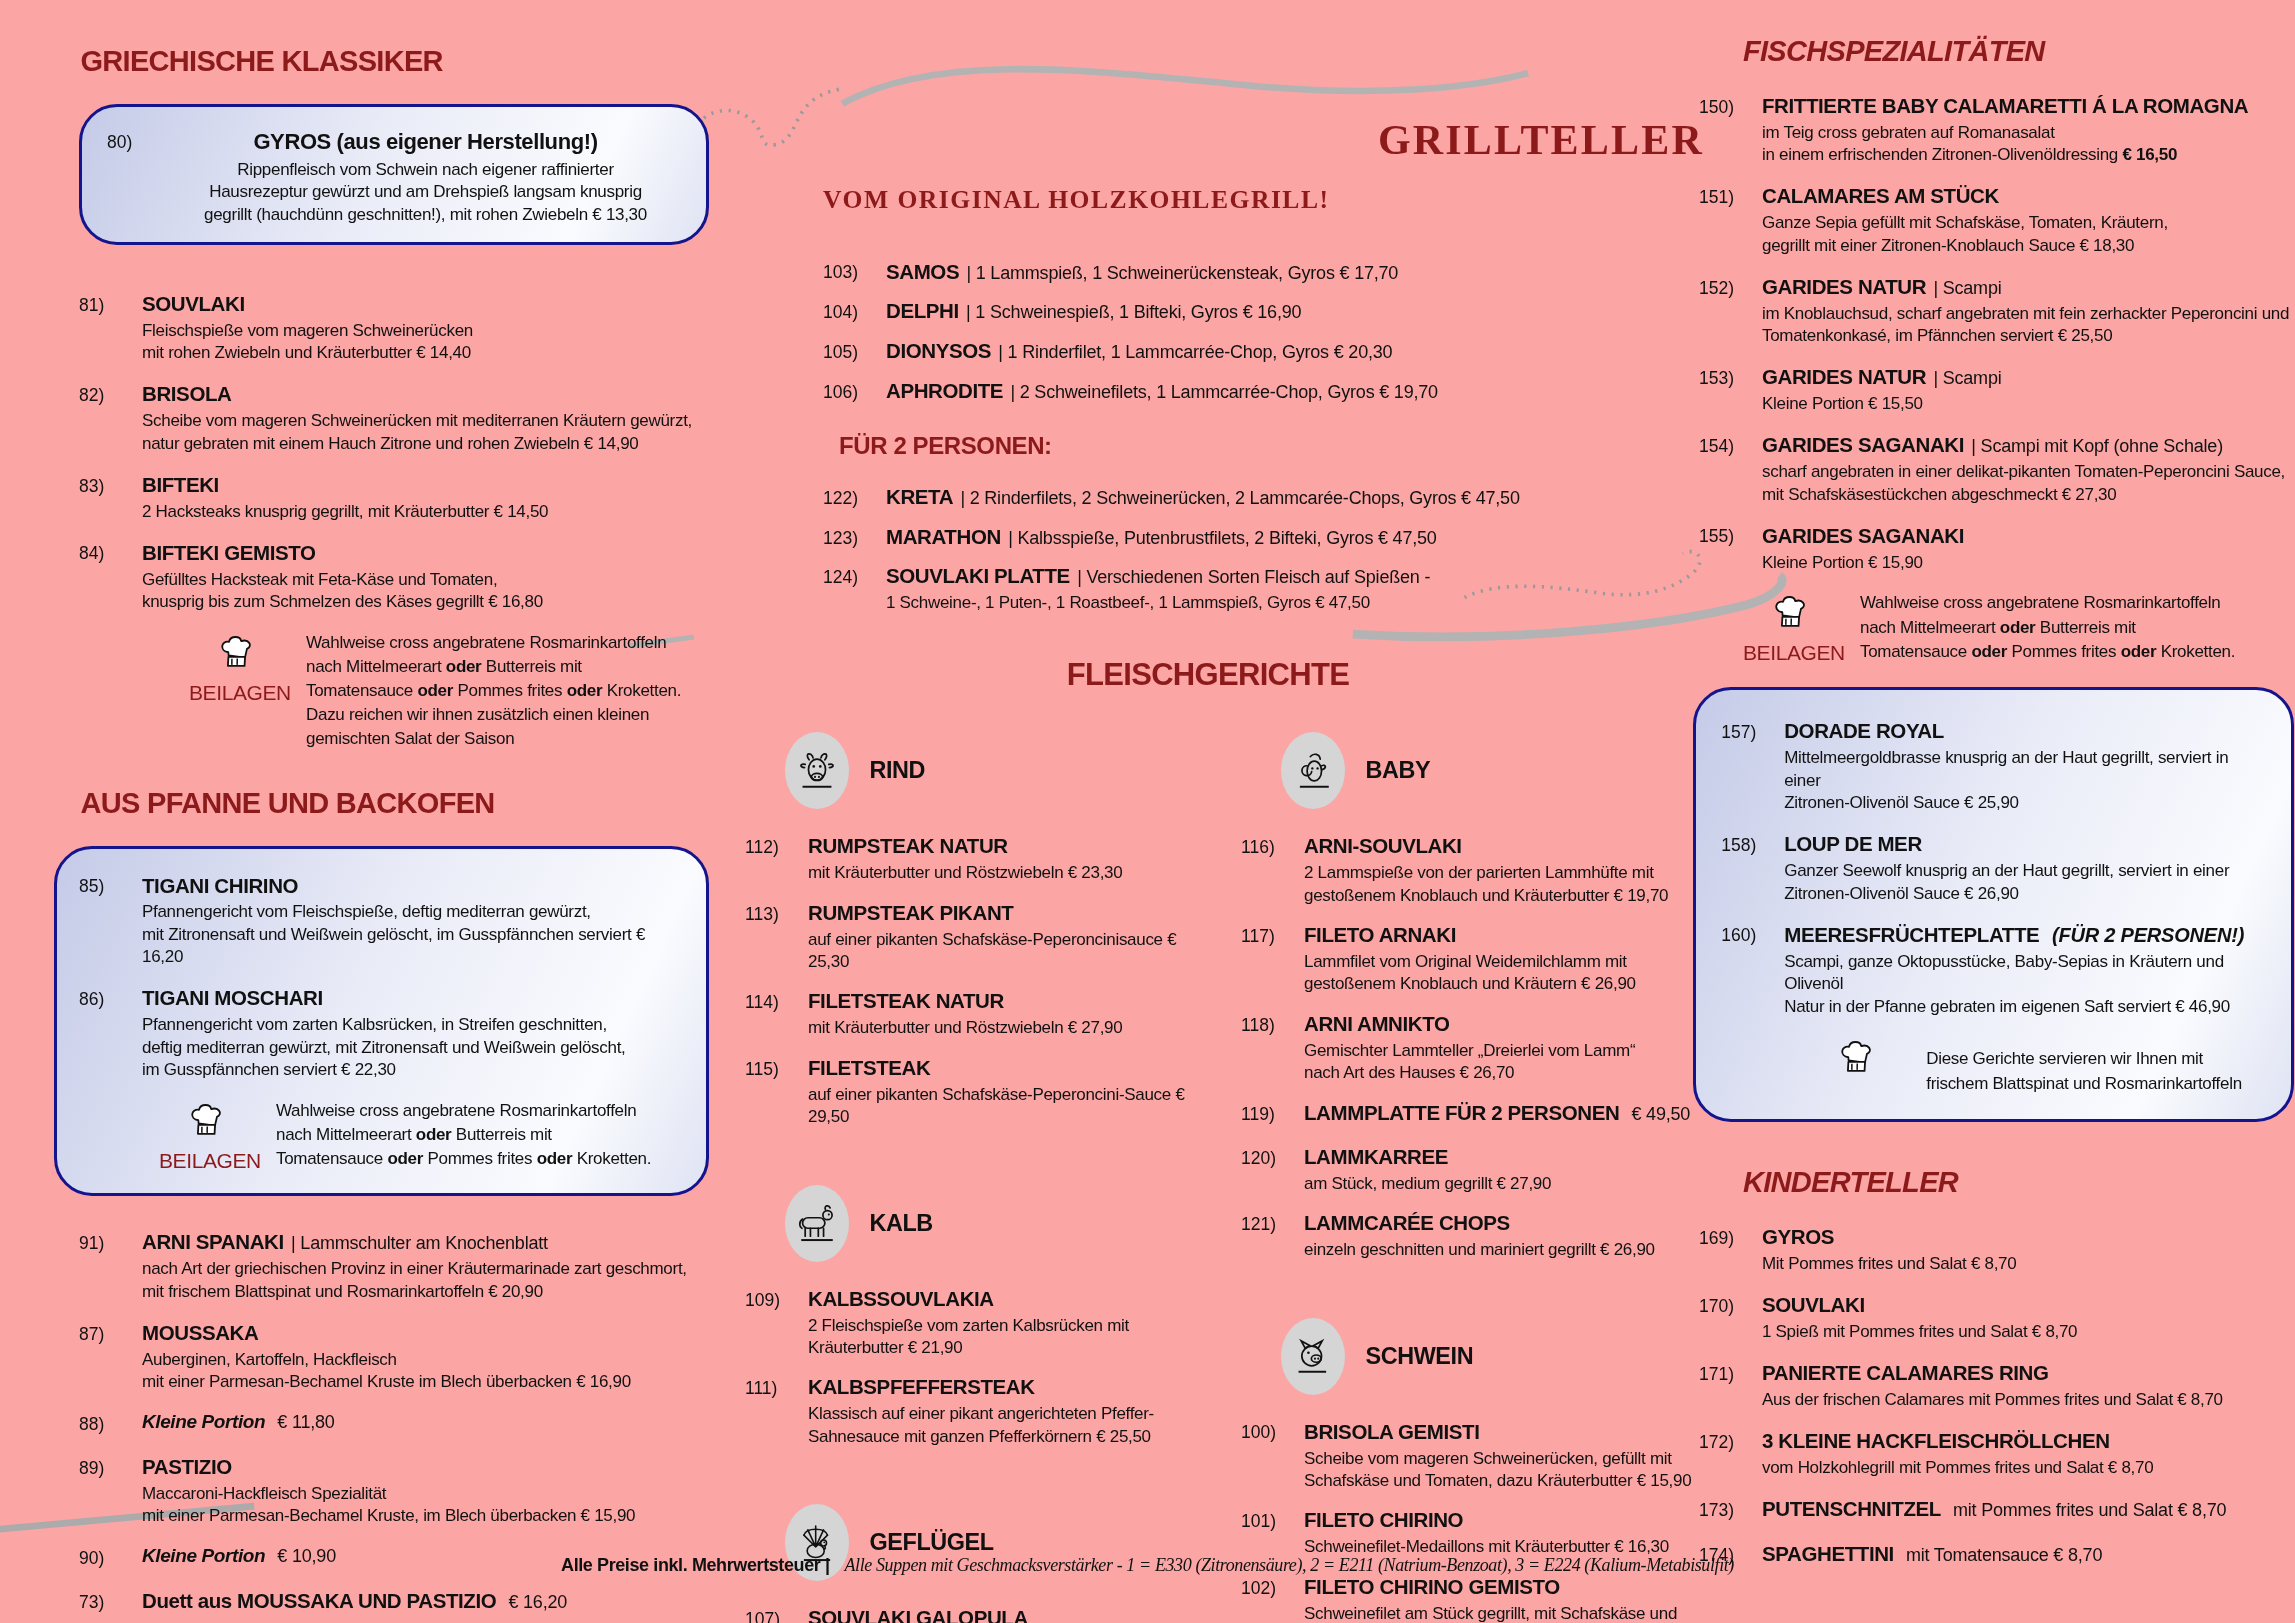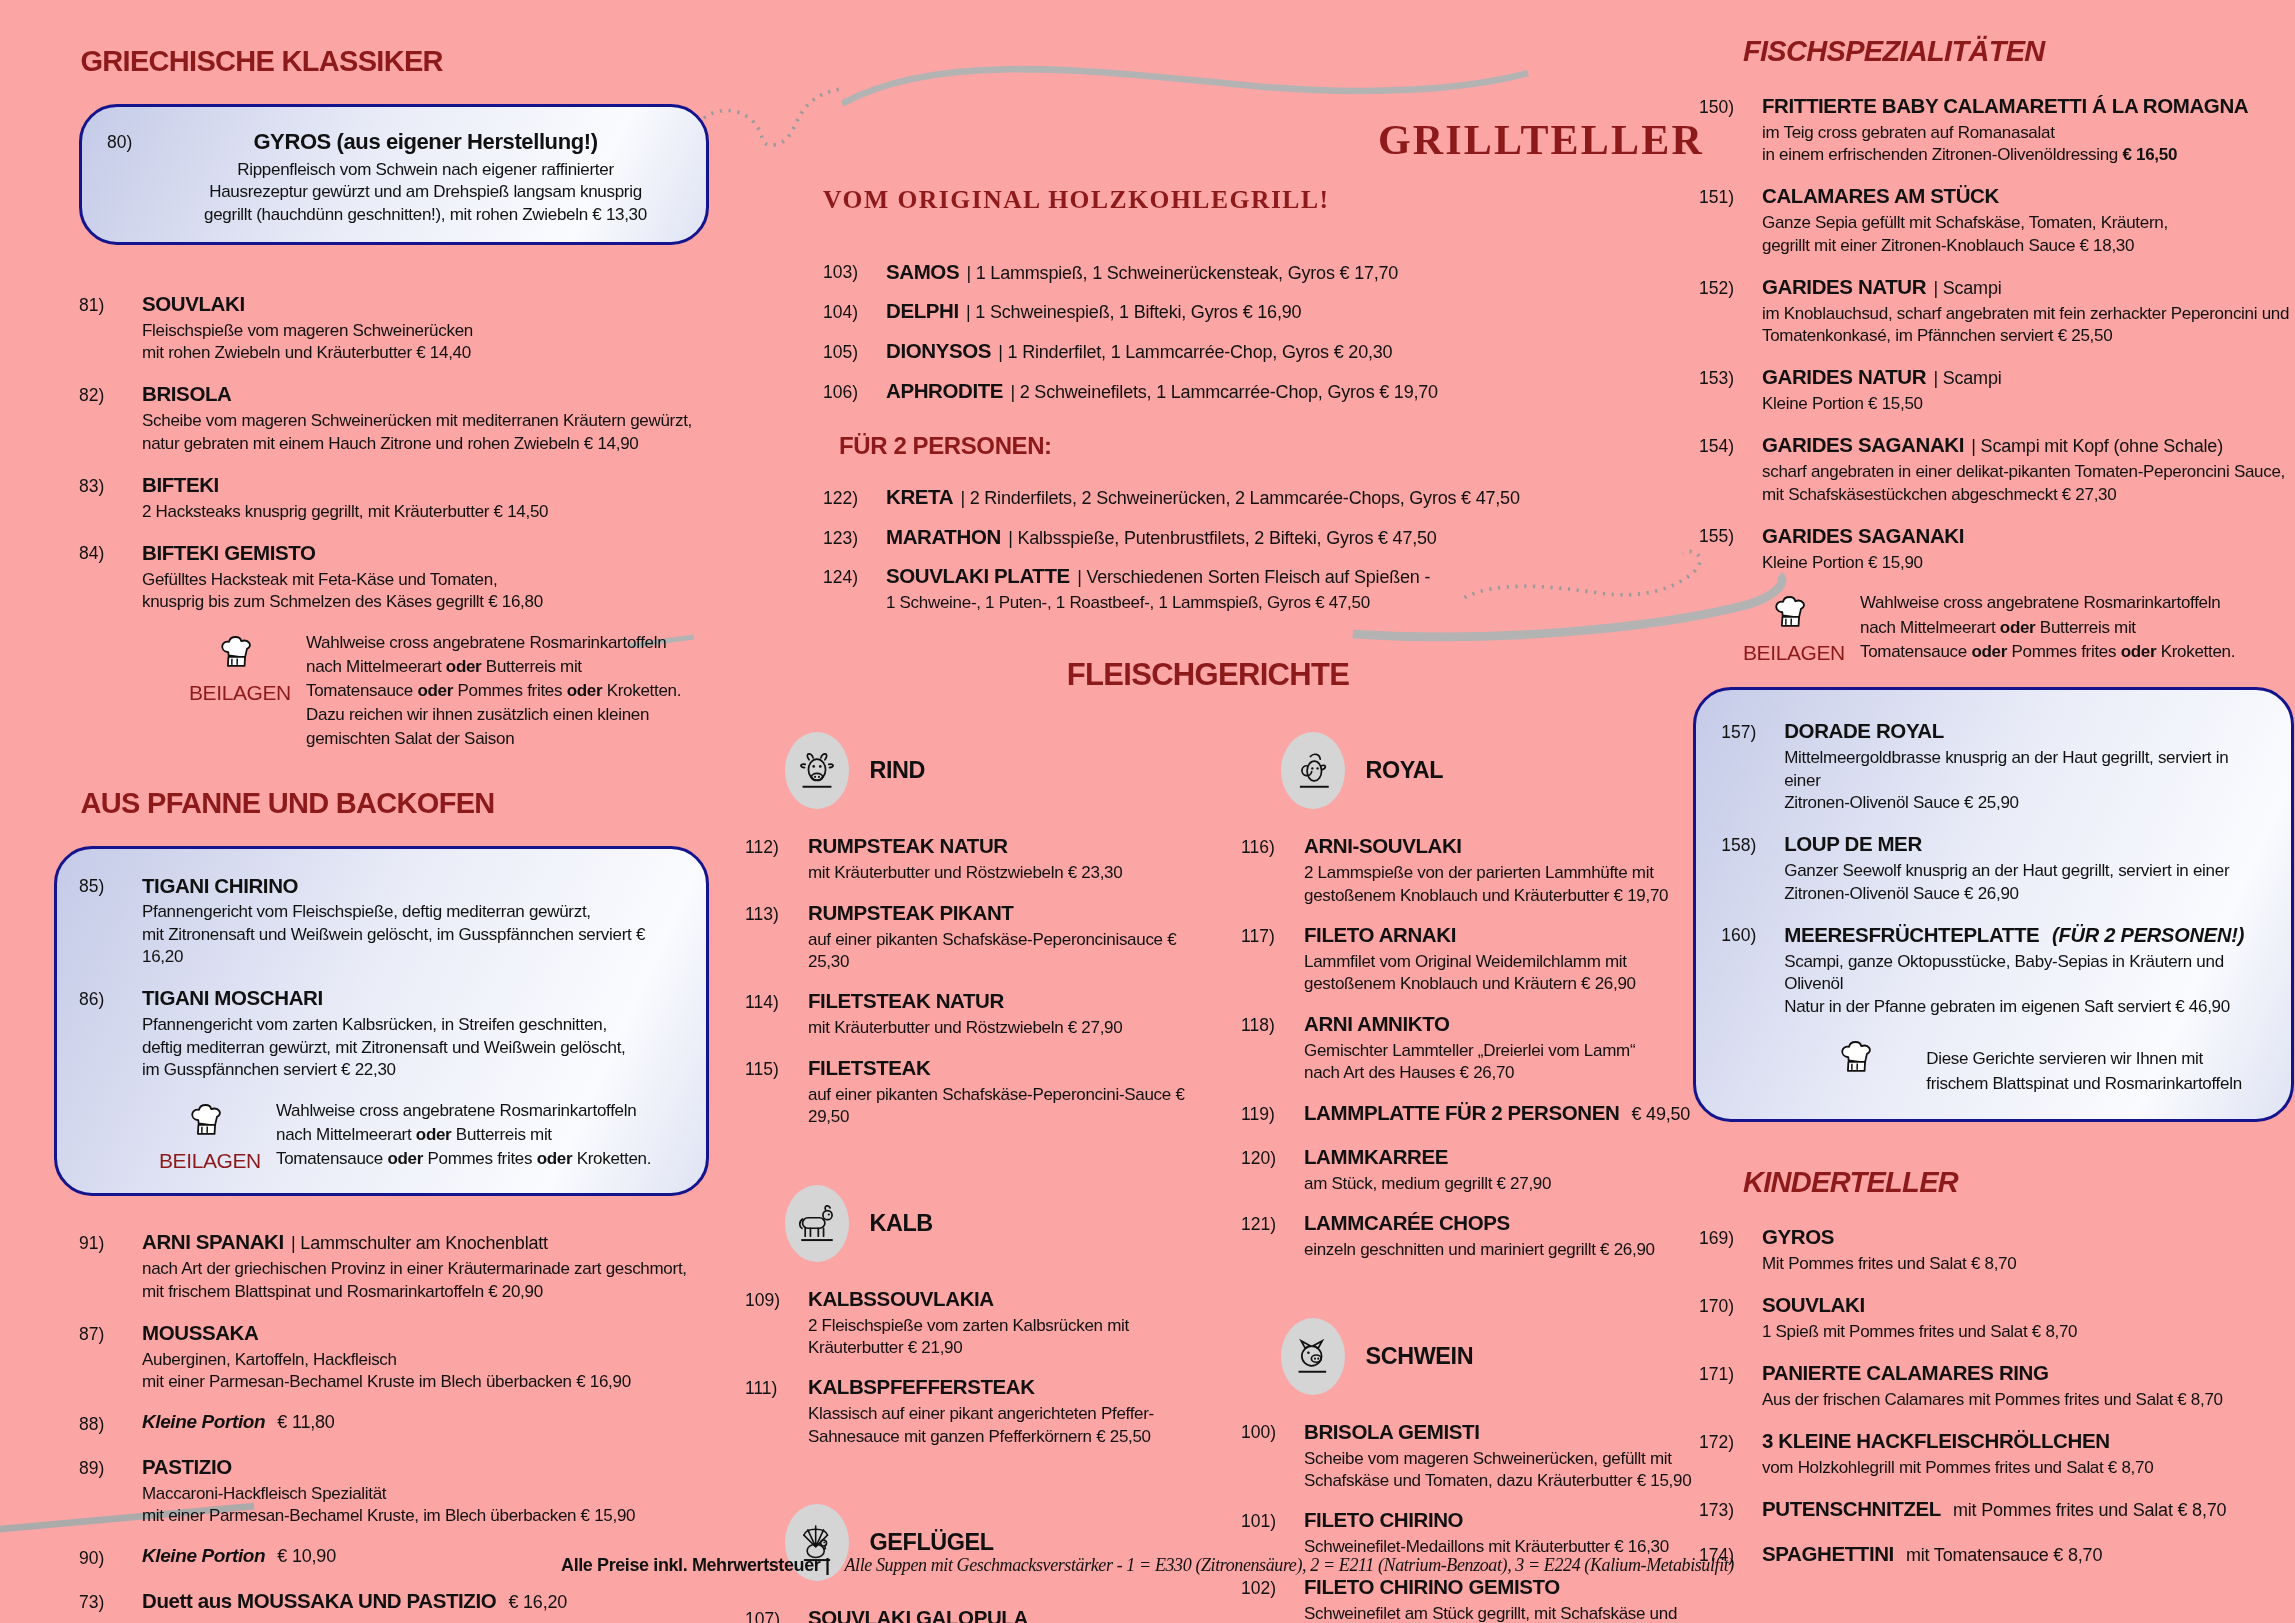--- a/index.html
+++ b/index.html
@@ -424,21 +424,21 @@
                     <ellipse cx="34" cy="32" rx="11" ry="15"></ellipse>
                     <path d="M23 24 a7.5 7.5 0 1 0 7 9"></path>
                     <path d="M45 24 C52 21 53 28 46 30"></path>
                     <path d="M28 10 C33 4 42 6 43 14"></path>
                   </g>
                   <circle cx="31" cy="28" r="1.8" fill="#111"></circle>
                   <circle cx="39" cy="28" r="1.8" fill="#111"></circle>
                   <path d="M12 56 H56" stroke="#111" stroke-width="3"></path>
                 </svg>
               </span>
-              <span class="glabel">ROYAL</span>
+              <span class="glabel">BABY</span>
             </div>
             <div class="gitems">
               <div class="mi">
                 <span class="num">116)</span>
                 <div class="bd">
                   <div class="ttl"><span class="nm">ARNI-SOUVLAKI</span></div>
                   <div class="ds">2 Lammspieße von der parierten Lammhüfte mit</div>
                   <div class="ds">gestoßenem Knoblauch und Kräuterbutter € 19,70</div>
                 </div>
               </div>

